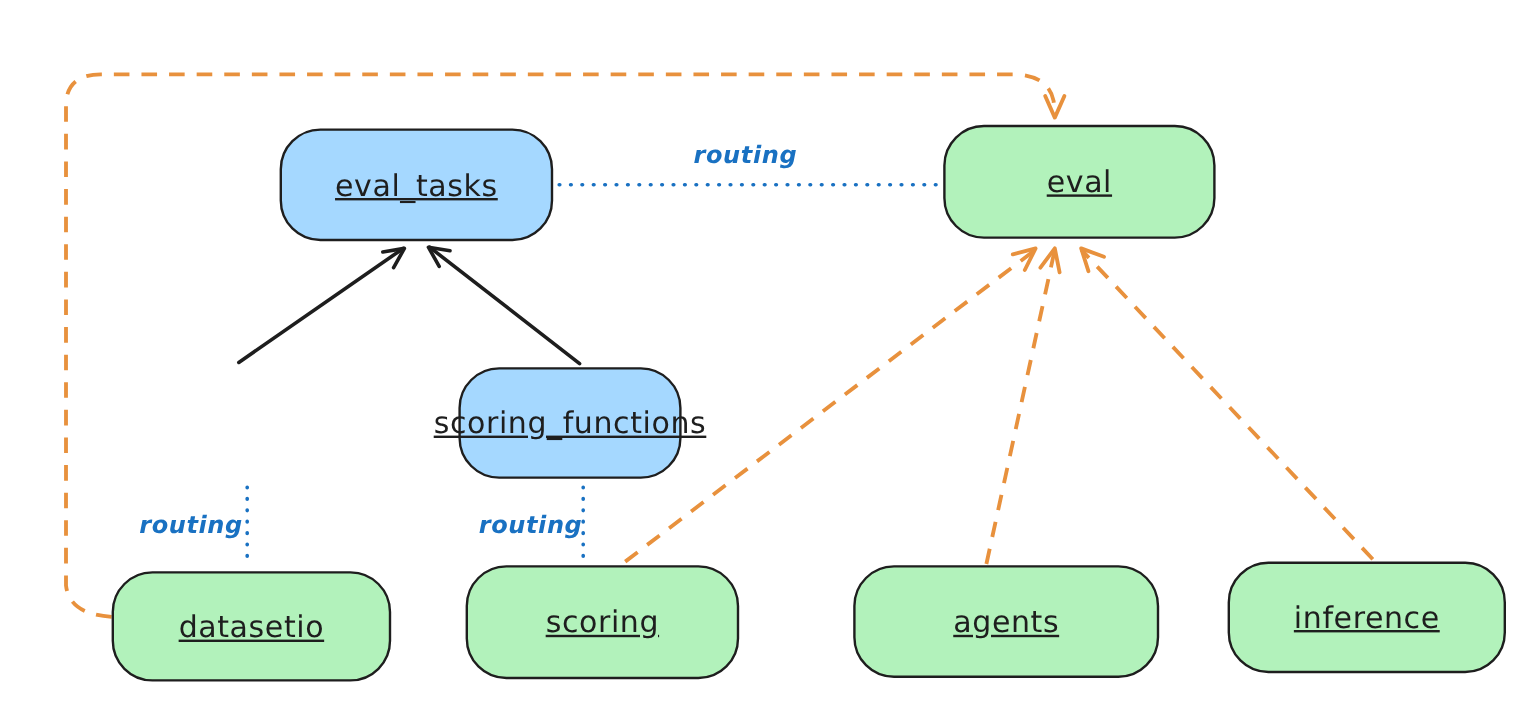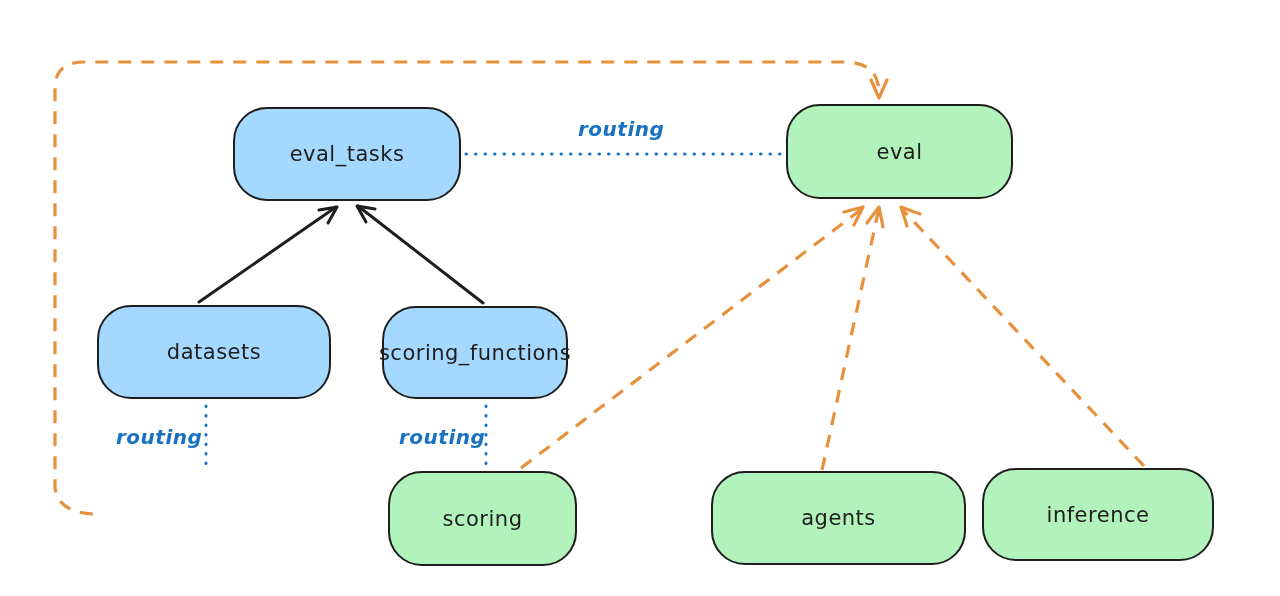--- a/index.html
+++ b/index.html
@@ -29,23 +29,24 @@
     height:596px;
   }
   .node{
     position:absolute;
     box-sizing:border-box;
     border:2.6px solid var(--stroke);
     border-radius:34px;
     display:flex;
     align-items:center;
     justify-content:center;
-    font-size:21px;
+    font-size:25px;
     color:var(--stroke);
     letter-spacing:0.5px;
+    text-decoration:underline;
   }
   .node.blue{ background:var(--blue-fill); }
   .node.green{ background:var(--green-fill); }
   .edge-label{
     position:absolute;
     color:var(--routing-blue);
     font-size:20px;
     font-weight:600;
     letter-spacing:0.5px;
     font-style:italic;
@@ -103,38 +104,38 @@
   </svg>
 
   <div class="node blue" style="left:233px;top:107px;width:228px;height:94px">
     <span>eval_tasks</span>
   </div>
 
   <div class="node green" style="left:786px;top:104px;width:227px;height:95px">
     <span>eval</span>
   </div>
 
-  <div class="node blue" style="left:97px;top:305px;width:234px;height:94px">
-    <span>datasets</span>
-  </div>
 
   <div class="node blue" style="left:382px;top:306px;width:186px;height:93px">
     <span>scoring_functions</span>
   </div>
 
+  <div class="node green" style="left:93px;top:476px;width:233px;height:92px">
+    <span>datasetio</span>
+  </div>
 
-  <div class="node green" style="left:388px;top:471px;width:189px;height:95px">
+  <div class="node green" style="left:388px;top:471px;width:228px;height:95px">
     <span>scoring</span>
   </div>
 
   <div class="node green" style="left:711px;top:471px;width:255px;height:94px">
     <span>agents</span>
   </div>
 
-  <div class="node green" style="left:982px;top:468px;width:232px;height:93px">
+  <div class="node green" style="left:1023px;top:468px;width:232px;height:93px">
     <span>inference</span>
   </div>
 
   <span class="edge-label" style="left:578px;top:117px">routing</span>
   <span class="edge-label" style="left:116px;top:425px">routing</span>
   <span class="edge-label" style="left:399px;top:425px">routing</span>
 
 </div>
 
 </body></html>

